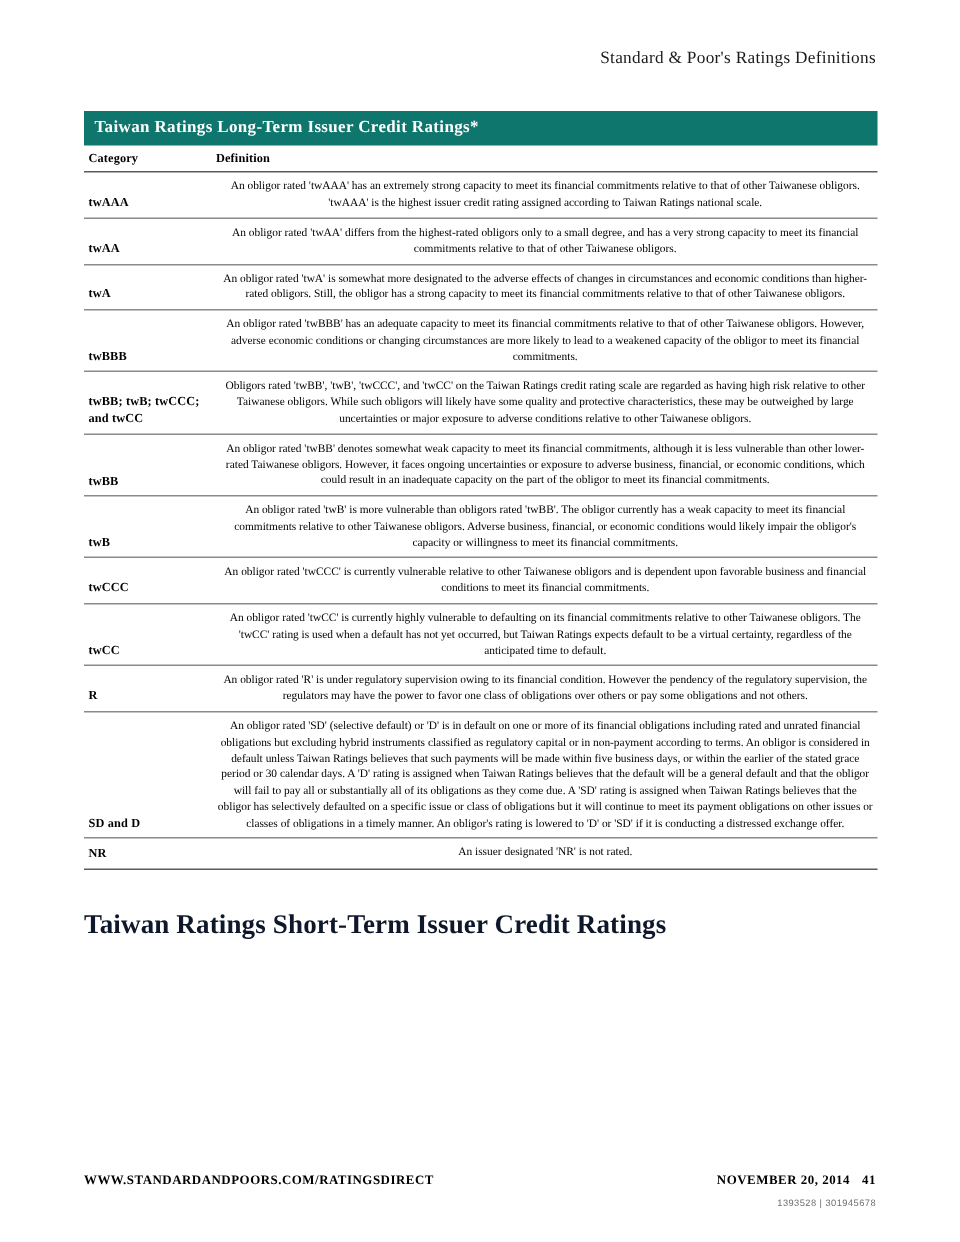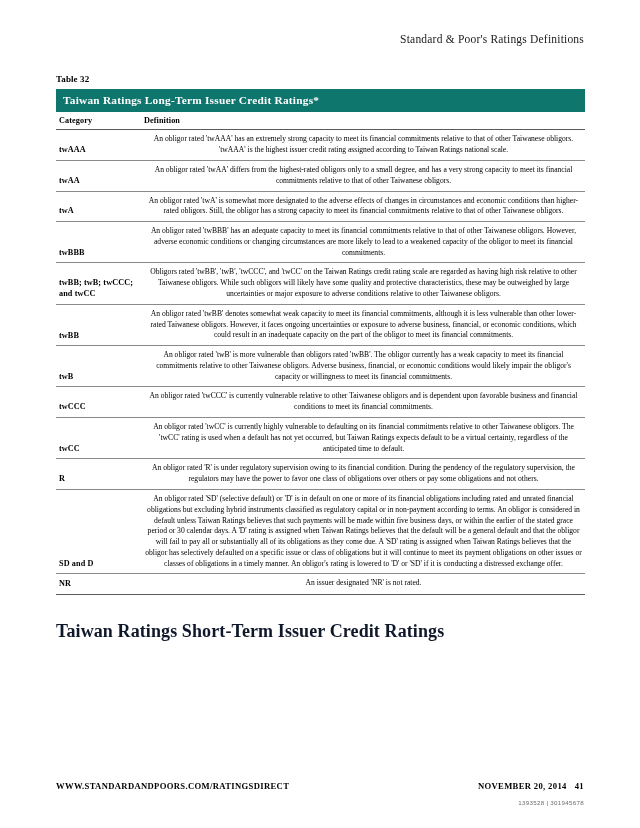--- a/index.html
+++ b/index.html
@@ -166,21 +166,20 @@
 </style>
 </head>
 <body>
 
 <div class="page">
 
   <div class="running-head">Standard &amp; Poor's Ratings Definitions</div>
 
   <div class="content">
 
-    <div class="table-number">Table 32</div>
 
     <div class="table-title-bar" style="background: #0f766e;">Taiwan Ratings Long-Term Issuer Credit Ratings*</div>
 
     <table class="ratings">
       <colgroup>
         <col class="c-cat">
         <col class="c-def">
       </colgroup>
       <thead>
         <tr>
@@ -220,21 +219,21 @@
           <tr>
             <td class="cat">twCCC</td>
             <td class="def">An obligor rated 'twCCC' is currently vulnerable relative to other Taiwanese obligors and is dependent upon favorable business and financial conditions to meet its financial commitments.</td>
           </tr>
           <tr>
             <td class="cat">twCC</td>
             <td class="def">An obligor rated 'twCC' is currently highly vulnerable to defaulting on its financial commitments relative to other Taiwanese obligors. The 'twCC' rating is used when a default has not yet occurred, but Taiwan Ratings expects default to be a virtual certainty, regardless of the anticipated time to default.</td>
           </tr>
           <tr>
             <td class="cat">R</td>
-            <td class="def">An obligor rated 'R' is under regulatory supervision owing to its financial condition. During the pendency of the regulatory supervision, the regulators may have the power to favor one class of obligations over others or pay some obligations and not others.</td>
+            <td class="def">An obligor rated 'R' is under regulatory supervision owing to its financial condition. However the pendency of the regulatory supervision, the regulators may have the power to favor one class of obligations over others or pay some obligations and not others.</td>
           </tr>
           <tr>
             <td class="cat">SD and D</td>
             <td class="def">An obligor rated 'SD' (selective default) or 'D' is in default on one or more of its financial obligations including rated and unrated financial obligations but excluding hybrid instruments classified as regulatory capital or in non-payment according to terms. An obligor is considered in default unless Taiwan Ratings believes that such payments will be made within five business days, or within the earlier of the stated grace period or 30 calendar days. A 'D' rating is assigned when Taiwan Ratings believes that the default will be a general default and that the obligor will fail to pay all or substantially all of its obligations as they come due. A 'SD' rating is assigned when Taiwan Ratings believes that the obligor has selectively defaulted on a specific issue or class of obligations but it will continue to meet its payment obligations on other issues or classes of obligations in a timely manner. An obligor's rating is lowered to 'D' or 'SD' if it is conducting a distressed exchange offer.</td>
           </tr>
           <tr>
             <td class="cat">NR</td>
             <td class="def">An issuer designated 'NR' is not rated.</td>
           </tr>
         </tbody>

